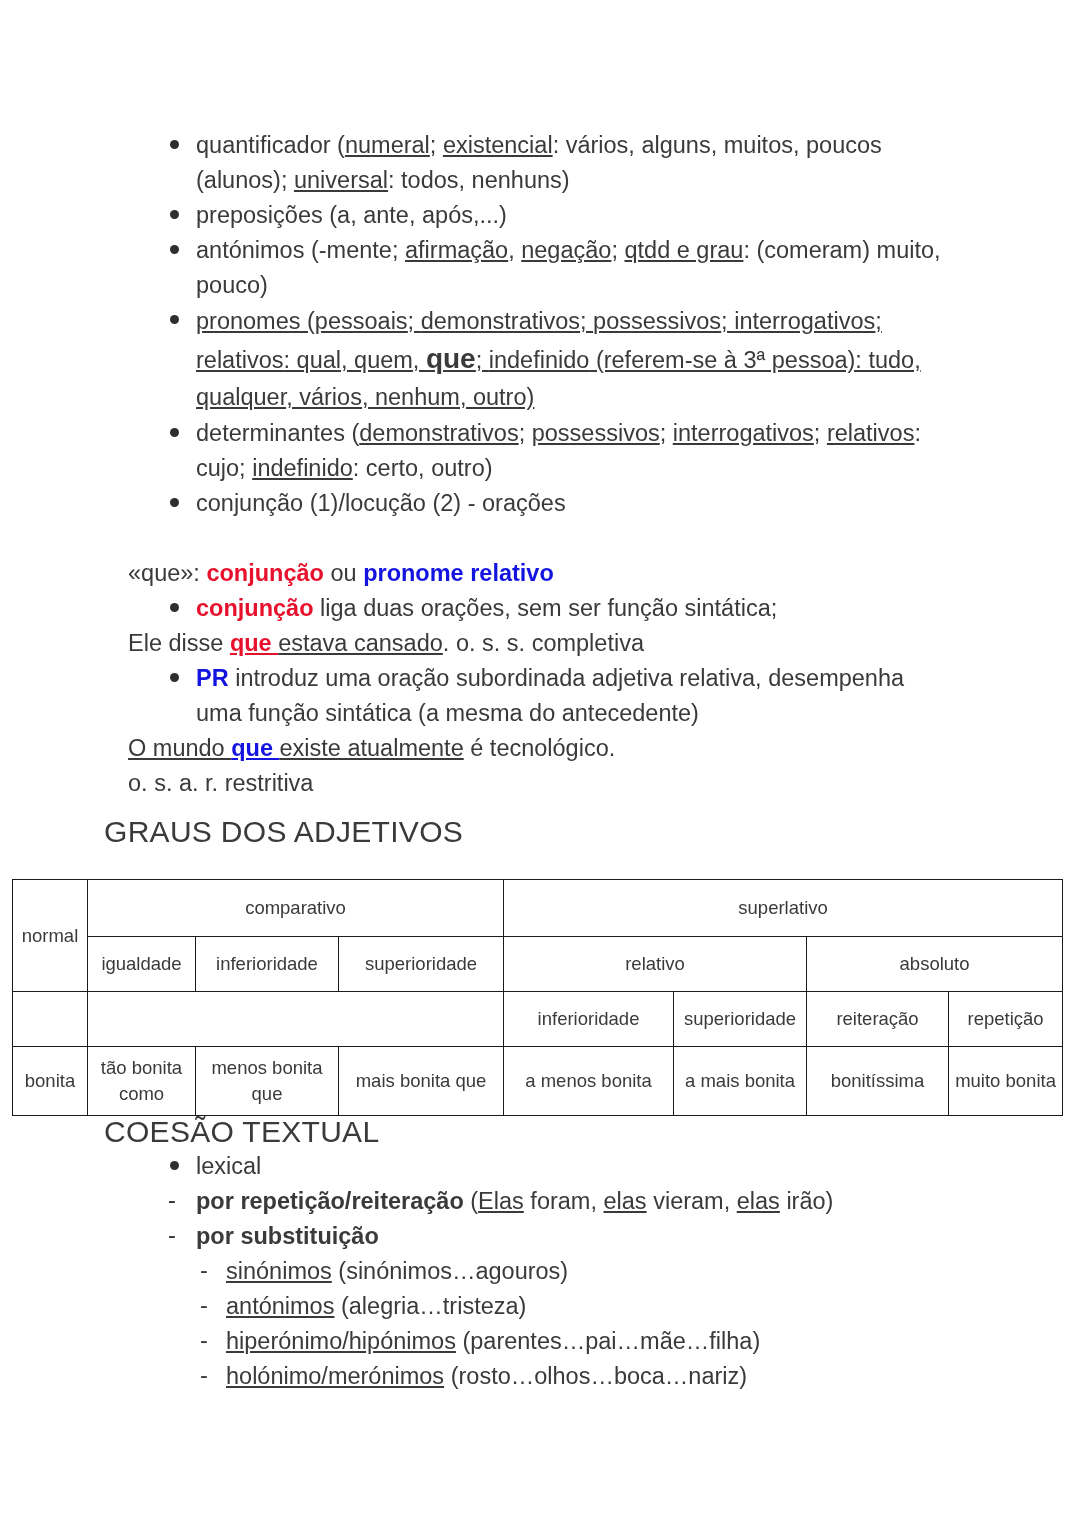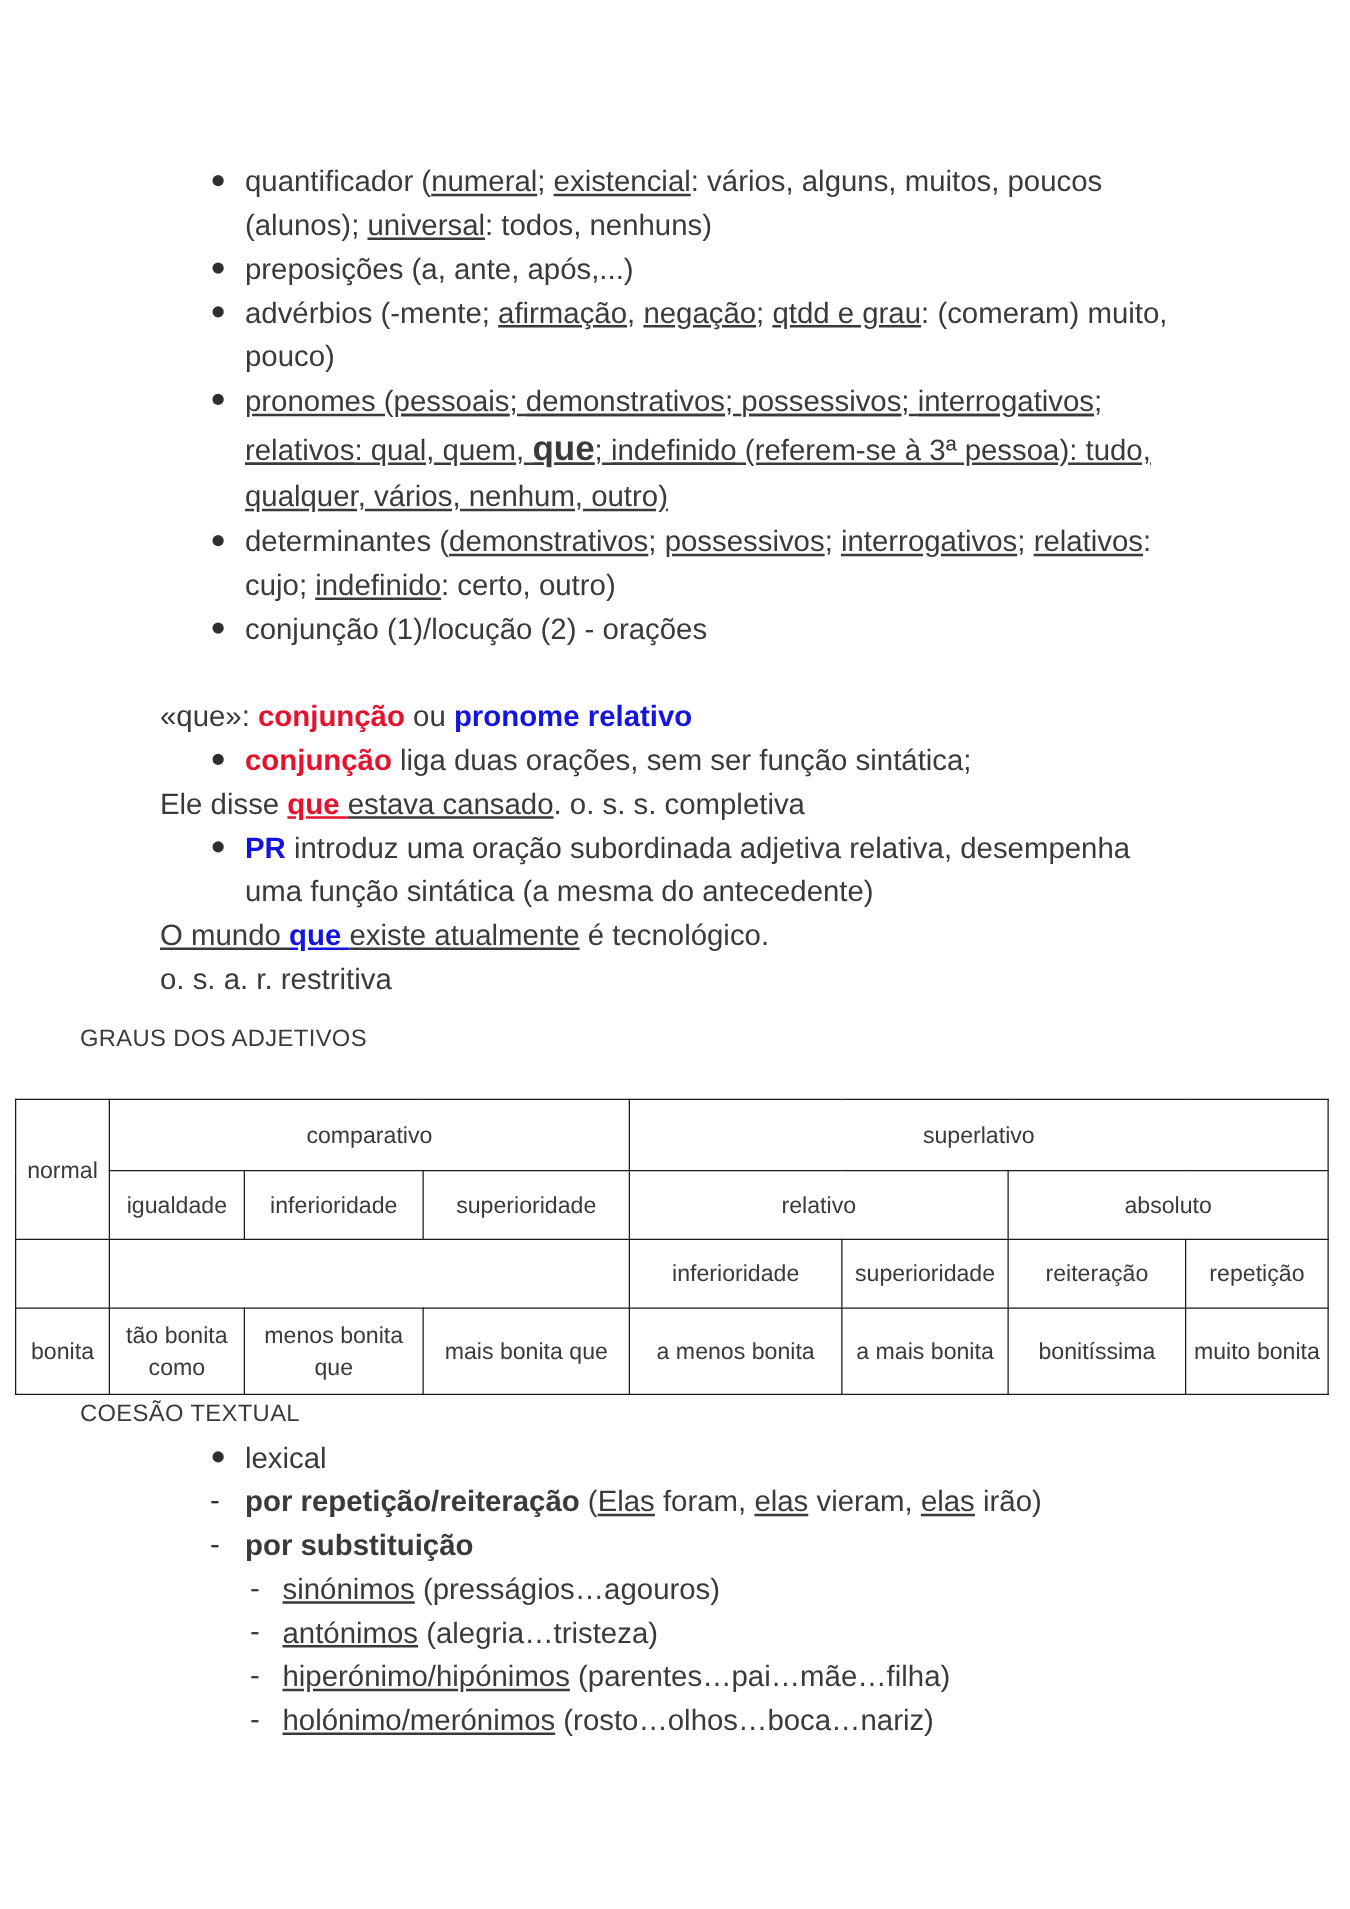--- a/index.html
+++ b/index.html
@@ -82,22 +82,22 @@
   .red.u { text-decoration-color: #e8112d; }
   .blue.u { text-decoration-color: #1414e0; }
   .bigque {
     font-weight: bold;
     font-size: 28px;
     text-decoration: underline;
     text-underline-offset: 2px;
   }
 
   .heading {
-    margin-left: 64px;
-    font-size: 19px;
+    margin-left: 104px;
+    font-size: 30px;
     line-height: 35px;
     letter-spacing: 0.3px;
     color: #3a3a3a;
   }
 
   
   .tbl-wrap {
     position: absolute;
     left: 12px;
     top: 879px;
@@ -147,21 +147,21 @@
     <div class="bul">
       <span class="dot"></span>
       <span><span>quantificador (</span><span class="u">numeral</span><span>; </span><span class="u">existencial</span><span>: vários, alguns, muitos, poucos (alunos); </span><span class="u">universal</span><span>: todos, nenhuns)</span></span>
     </div>
     <div class="bul">
       <span class="dot"></span>
       <span><span>preposições (a, ante, após,...)</span></span>
     </div>
     <div class="bul">
       <span class="dot"></span>
-      <span><span>advérbios (-mente; </span><span class="u">afirmação</span><span>, </span><span class="u">negação</span><span>; </span><span class="u">qtdd e grau</span><span>: (comeram) muito, pouco)</span></span>
+      <span><span>antónimos (-mente; </span><span class="u">afirmação</span><span>, </span><span class="u">negação</span><span>; </span><span class="u">qtdd e grau</span><span>: (comeram) muito, pouco)</span></span>
     </div>
     <div class="bul" style="line-height:37px;text-decoration:underline;">
       <span class="dot"></span>
       <span><span>pronomes (</span><span class="u">pessoais</span><span>; </span><span class="u">demonstrativos</span><span>; </span><span class="u">possessivos</span><span>; </span><span class="u">interrogativos</span><span>; </span><span class="u">relativos</span><span>: qual, quem, </span><span class="bigque">que</span><span>; </span><span class="u">indefinido</span><span> (referem-se à 3ª pessoa): tudo, qualquer, vários, nenhum, outro)</span></span>
     </div>
     <div class="bul">
       <span class="dot"></span>
       <span><span>determinantes (</span><span class="u">demonstrativos</span><span>; </span><span class="u">possessivos</span><span>; </span><span class="u">interrogativos</span><span>; </span><span class="u">relativos</span><span>: cujo; </span><span class="u">indefinido</span><span>: certo, outro)</span></span>
     </div>
     <div class="bul">
@@ -254,21 +254,21 @@
       <span><span class="b">por repetição/reiteração</span><span> (</span><span class="u">Elas</span><span> foram, </span><span class="u">elas</span><span> vieram, </span><span class="u">elas</span><span> irão)</span></span>
     </div>
 
     <div class="dsh">
       <span class="dash">-</span>
       <span><span class="b">por substituição</span></span>
     </div>
 
     <div class="sub">
       <span class="dash">-</span>
-      <span><span class="u">sinónimos</span><span> (presságios…agouros)</span></span>
+      <span><span class="u">sinónimos</span><span> (sinónimos…agouros)</span></span>
     </div>
     <div class="sub">
       <span class="dash">-</span>
       <span><span class="u">antónimos</span><span> (alegria…tristeza)</span></span>
     </div>
     <div class="sub">
       <span class="dash">-</span>
       <span><span class="u">hiperónimo/hipónimos</span><span> (parentes…pai…mãe…filha)</span></span>
     </div>
     <div class="sub">

